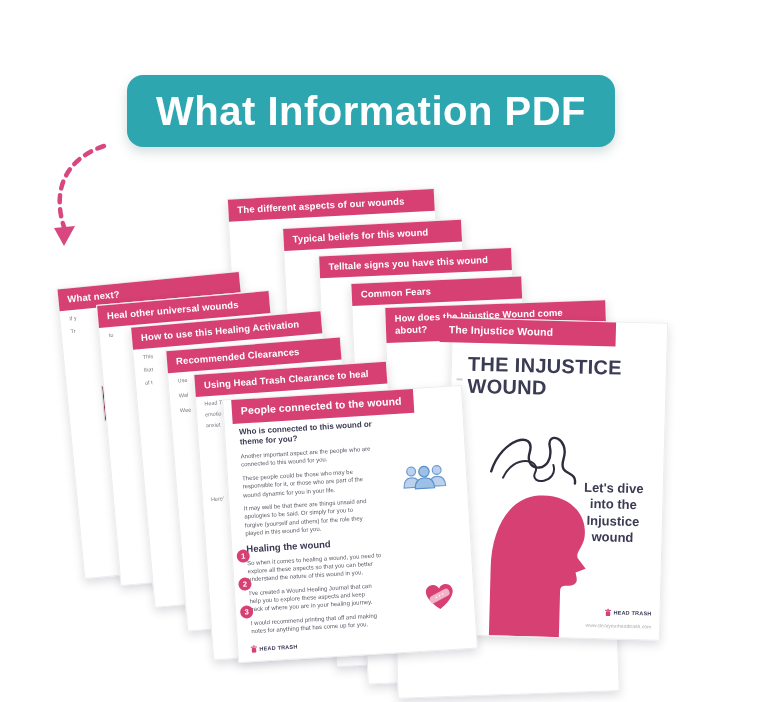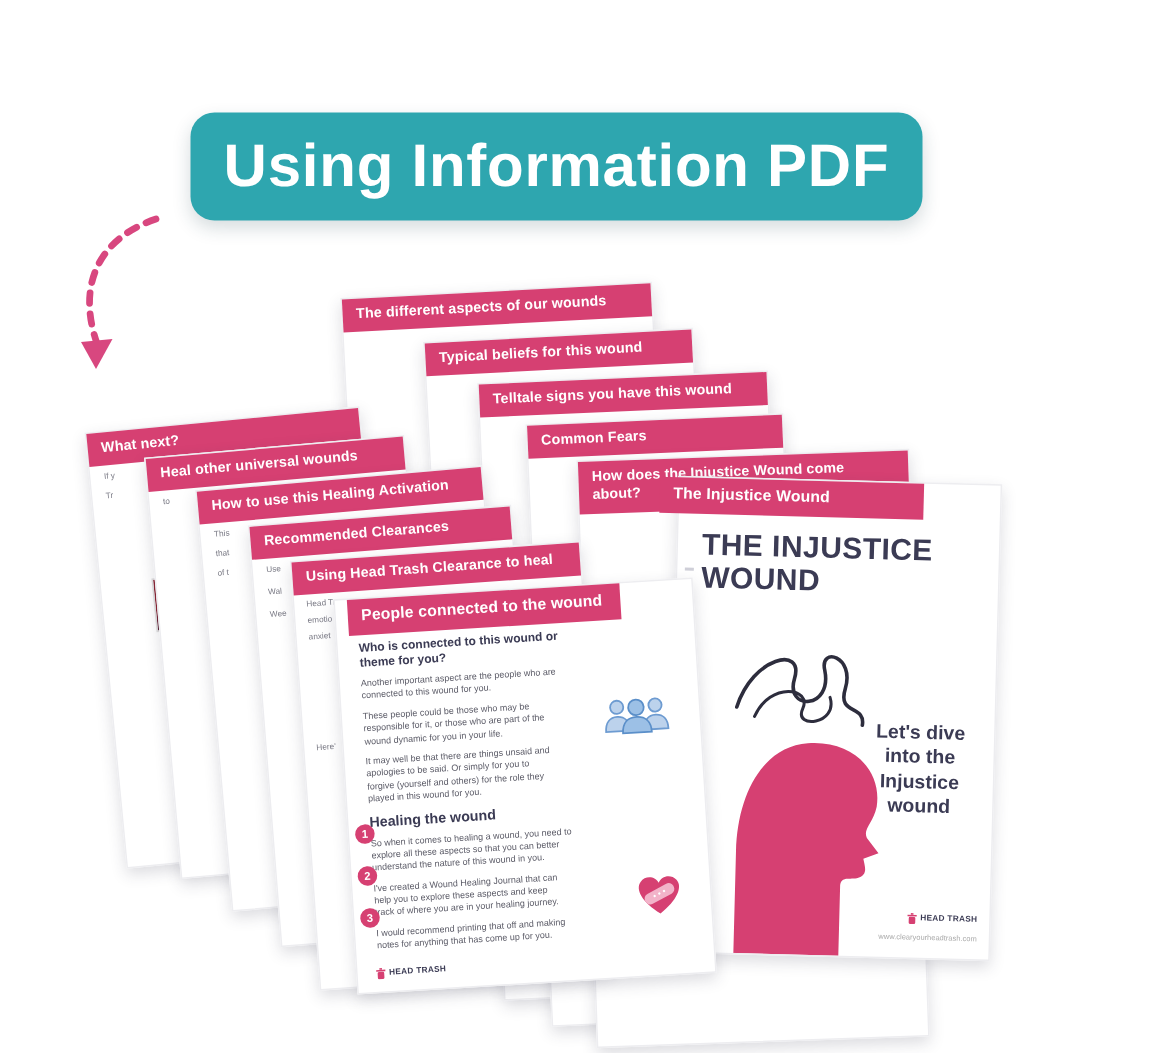--- a/index.html
+++ b/index.html
@@ -45,21 +45,21 @@
   .brand{position:absolute;display:flex;align-items:center;gap:2px;}
   .brand-text{font-size:5.5px;font-weight:bold;color:#3b3b54;letter-spacing:.2px;}
   .url{position:absolute;right:8px;bottom:10px;font-size:5px;color:#aaa;}
   .icon-abs{position:absolute;}
 </style>
 </head>
 <body>
 
 <div id="stage">
 
-  <div class="cta">Using Information PDF</div>
+  <div class="cta">What Information PDF</div>
 
   <svg class="icon-abs" style="left:42px;top:140px;" width="92" height="108" viewBox="0 0 92 108">
     <path d="M62,6 C26,18 8,48 23,90" fill="none" stroke="#d8477f" stroke-width="4.5" stroke-dasharray="7 7" stroke-linecap="round"></path>
     <polygon points="12,88 33,86 22,106" fill="#d8477f"></polygon>
   </svg>
 
   <div class="page" style="left:238px;top:193px;width:206px;height:430px;transform:rotate(-3deg);z-index:1">
     <div class="banner">The different aspects of our wounds</div>
   </div>
 

